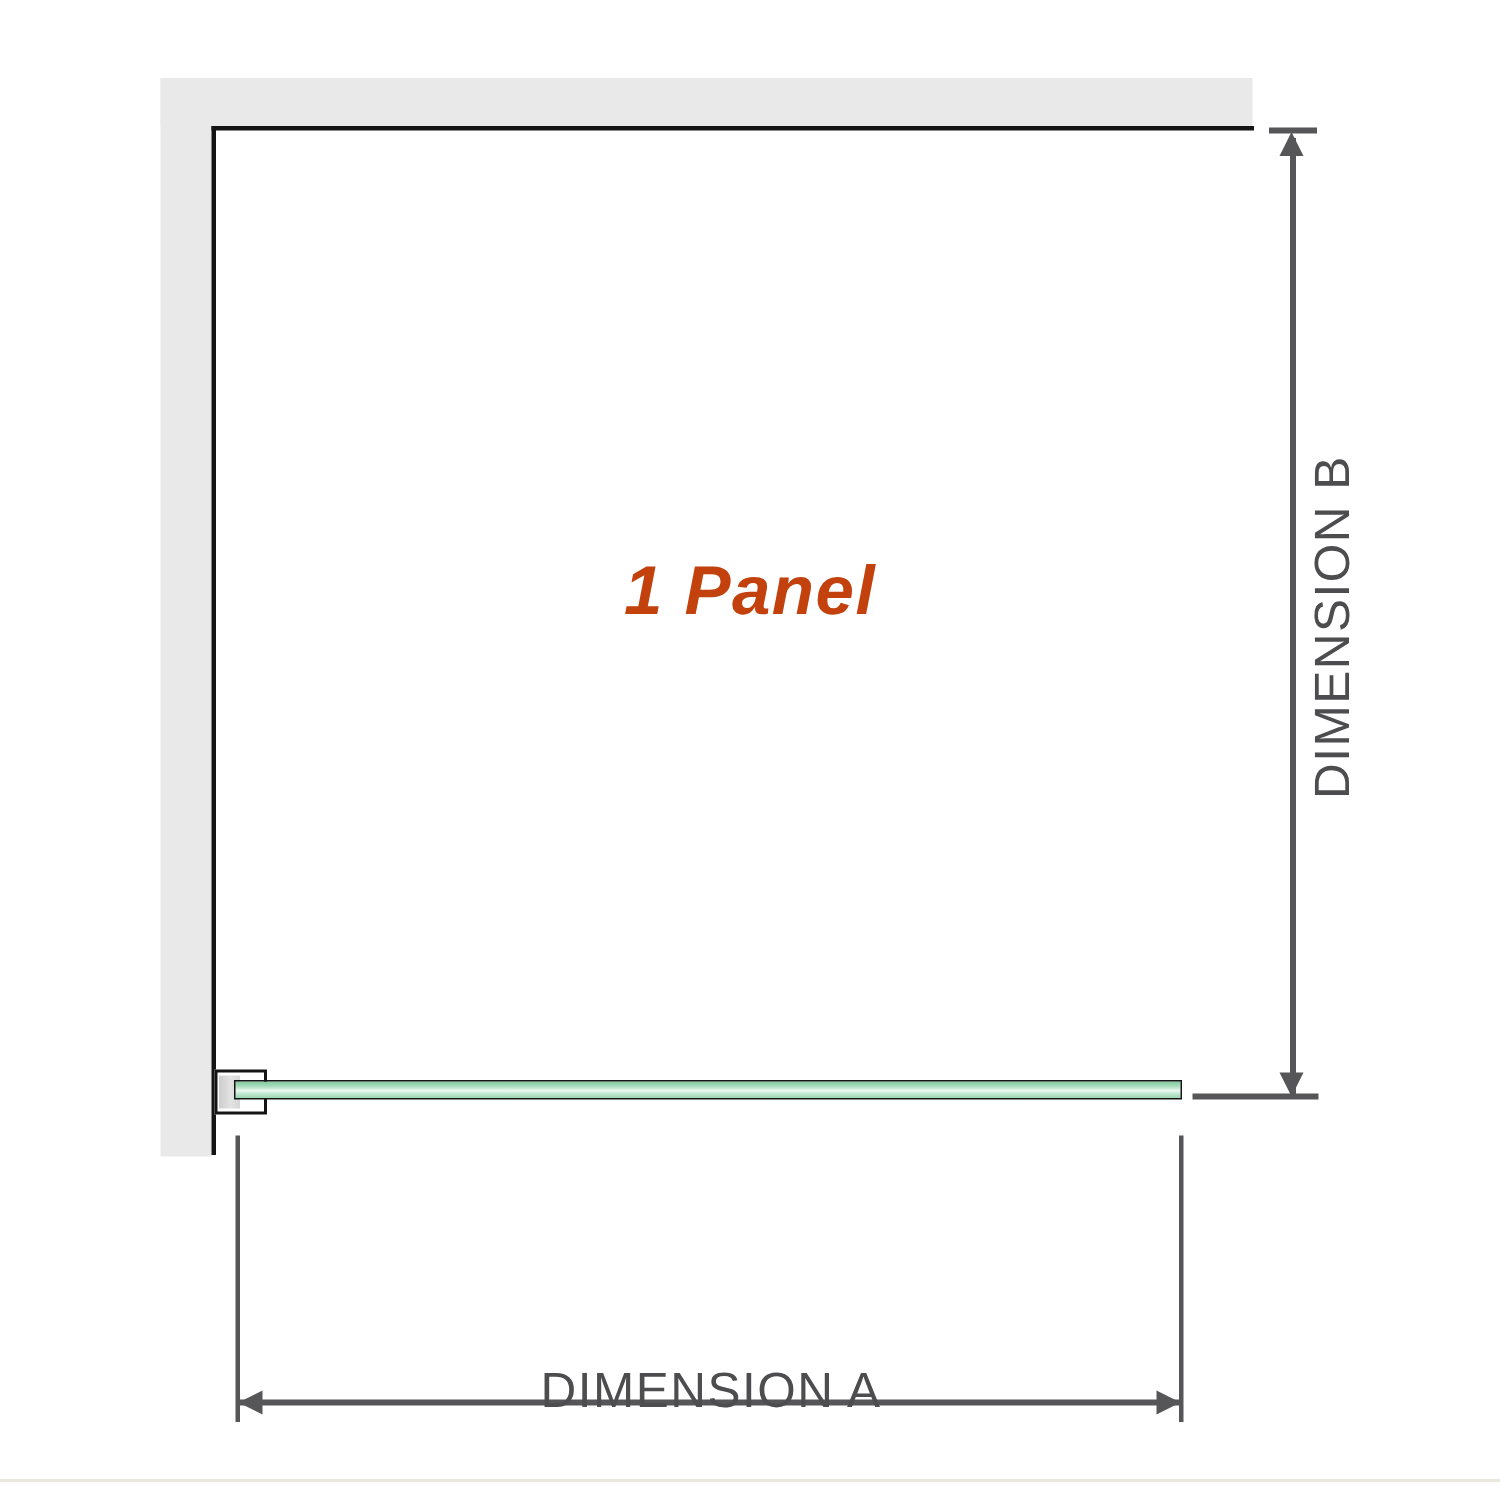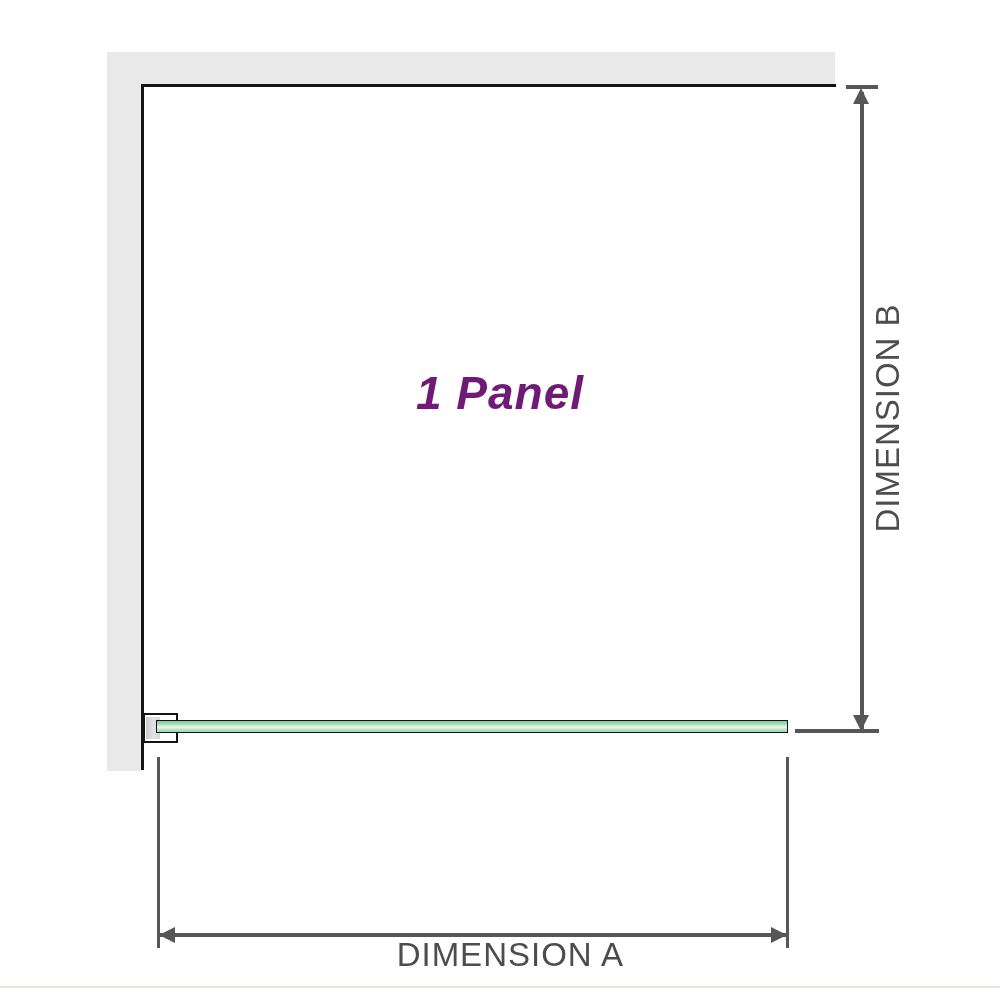--- a/index.html
+++ b/index.html
@@ -44,21 +44,21 @@
   
   .panel-label {
     left: 350px; top: 363px;
     width: 300px; height: 60px;
     line-height: 60px;
     text-align: center;
     font-size: 46px;
     font-style: italic;
     font-weight: 700;
     letter-spacing: 1px;
-    color: #701a75;
+    color: #c2410c;
   }
 
   
   .bracket {
     left: 143px; top: 713px;
     width: 35px; height: 30px;
     border: 2.5px solid #141414;
     background: #ffffff;
     box-sizing: border-box;
     z-index: 1;
@@ -122,24 +122,24 @@
     border-bottom: 8.5px solid transparent;
     border-right: 16px solid #565659;
   }
   .dim-a-arrow-right {
     left: 771px; top: 926.5px;
     border-top: 8.5px solid transparent;
     border-bottom: 8.5px solid transparent;
     border-left: 16px solid #565659;
   }
   .dim-a-label {
-    left: 324px; top: 936px;
+    left: 324px; top: 908px;
     width: 300px; height: 38px;
     line-height: 38px;
-    text-align: right;
+    text-align: center;
     font-size: 33px;
     font-weight: 400;
     letter-spacing: 1px;
     color: #4d4d4f;
     white-space: nowrap;
   }
 
   .bottom-rule {
     left: 0; top: 986px;
     width: 1000px; height: 2px;

